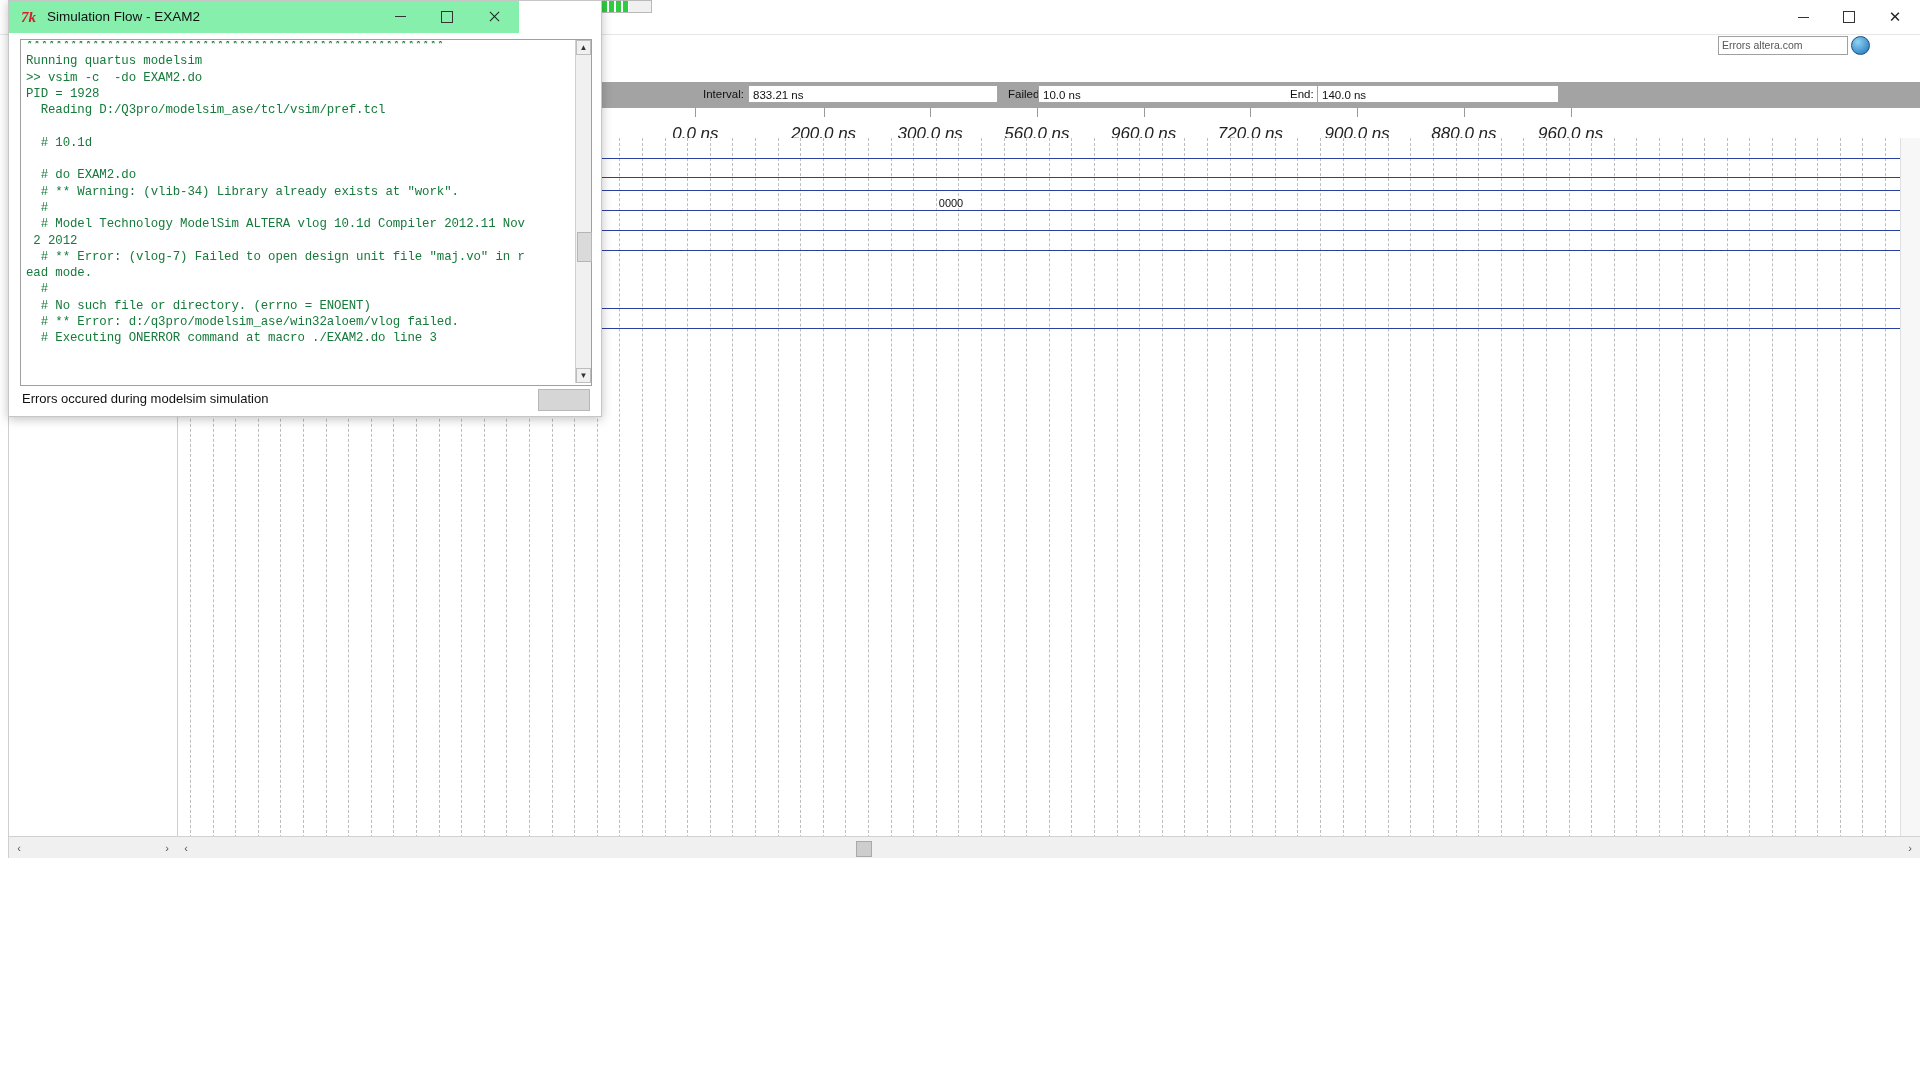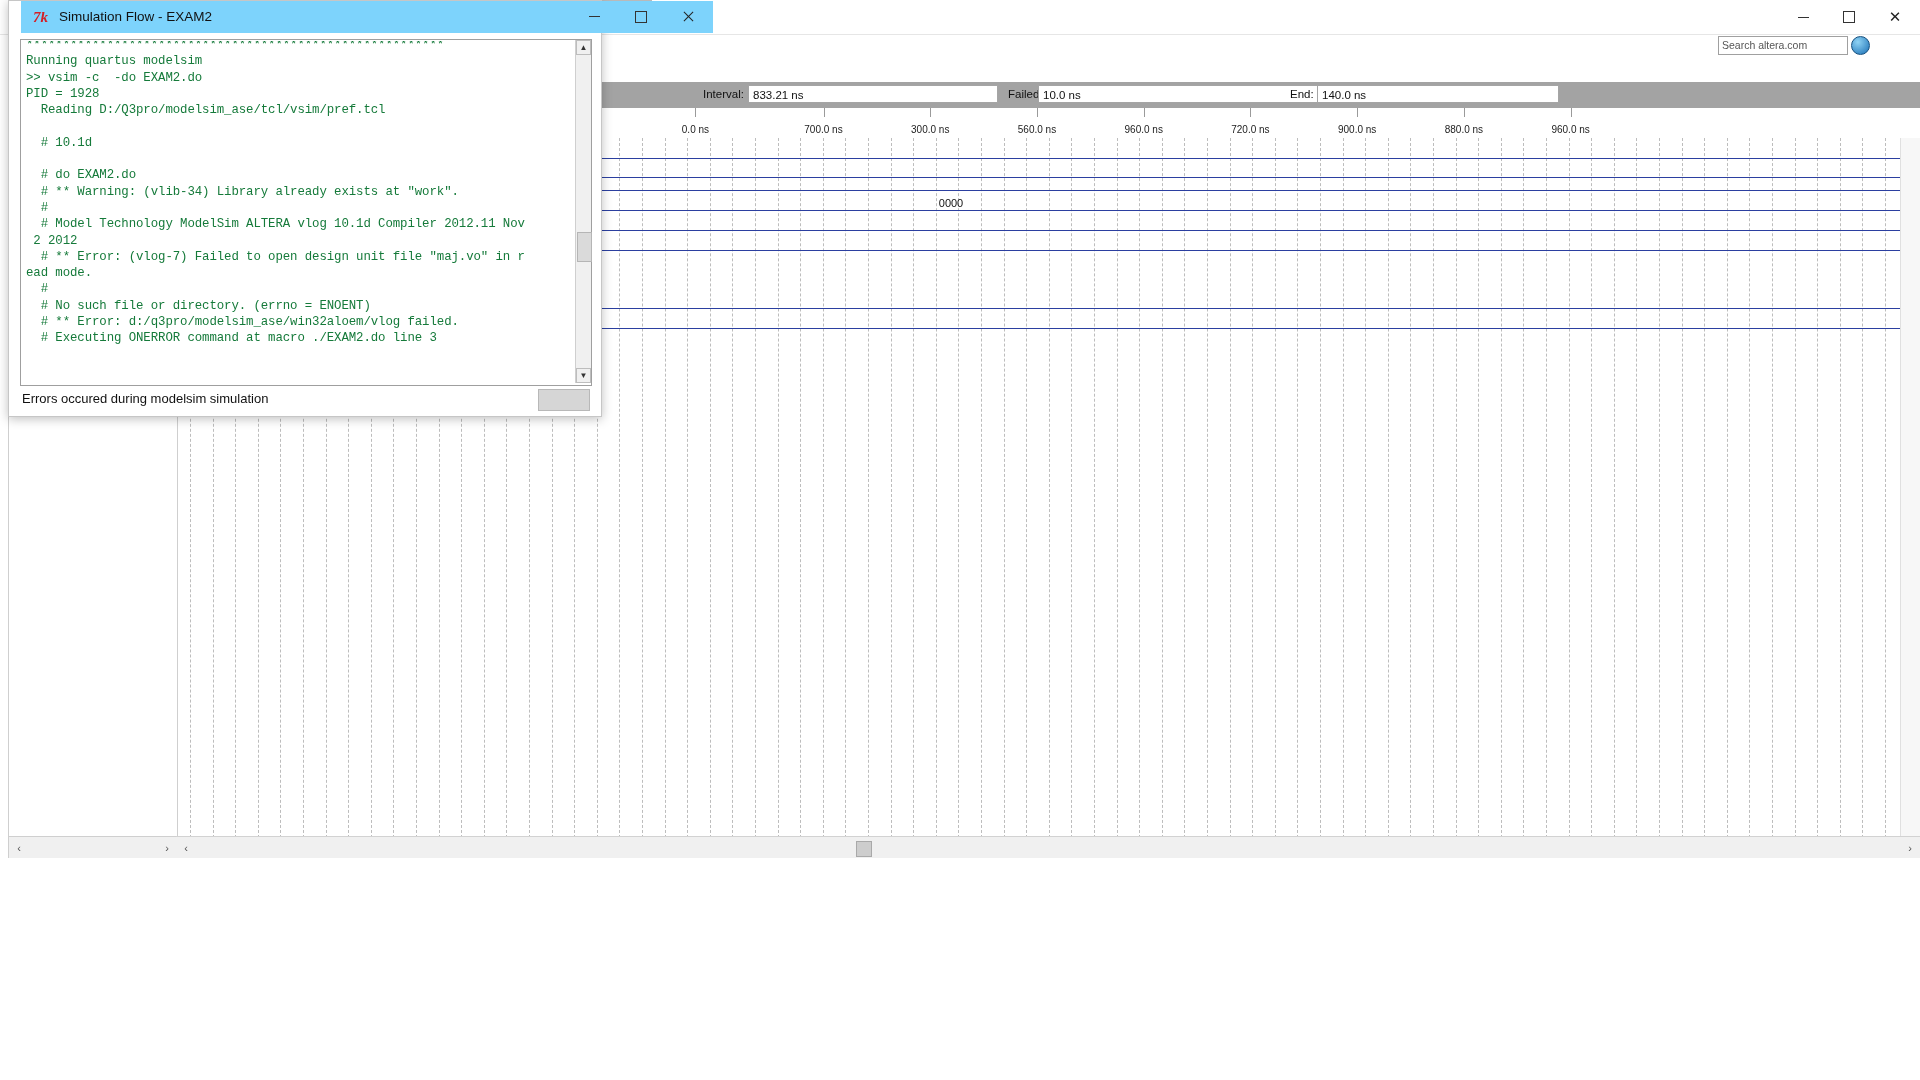--- a/index.html
+++ b/index.html
@@ -30,21 +30,21 @@
   #box-name{left:-2px;width:176px;}
   #lbl-interval{left:527px;}
   #box-interval{left:572px;width:250px;}
   #lbl-start{left:832px;}
   #box-start{left:862px;width:294px;}
   #lbl-end{left:1114px;}
   #box-end{left:1141px;width:242px;}
 
   
   #ruler{position:absolute;left:176px;top:108px;width:1744px;height:30px;background:#ffffff;border-bottom:1px solid #c8c8c8;}
-  .tick-lbl{position:absolute;top:16px;font-size:10px;color:#222;transform:translateX(-50%);white-space:nowrap;}
+  .tick-lbl{position:absolute;top:16px;font-size:17px;color:#222;transform:translateX(-50%);white-space:nowrap;font-style:italic;}
   .tick-mark{position:absolute;top:0;width:1px;height:9px;background:#9a9a9a;}
 
   
   #wave-canvas{position:absolute;left:176px;top:138px;width:1744px;height:700px;background:#fff;overflow:hidden;}
   .grid-col{position:absolute;top:0;bottom:0;width:1px;border-left:1px dashed #bdbdbd;}
   .bus-row{position:absolute;left:0;width:1744px;height:18px;}
   .bus-body{position:absolute;left:0;right:0;top:0;height:18px;border-top:1px solid #2b3fa0;border-bottom:1px solid #2b3fa0;}
   .bus-body:before,.bus-body:after{content:"";position:absolute;top:0;width:8px;height:18px;}
   .bus-body:before{left:0;border-left:1px solid #2b3fa0;}
   .bus-body:after{right:0;border-right:1px solid #2b3fa0;}
@@ -62,21 +62,21 @@
   #wave-thumb{position:absolute;left:660px;top:4px;width:14px;height:14px;background:#cdcdcd;border:1px solid #a9a9a9;}
 
   
   #right-vscroll{position:absolute;left:1900px;top:138px;width:20px;height:698px;background:#f7f7f7;border-left:1px solid #e0e0e0;}
 
   
   #bottom-bar{position:absolute;left:0;top:858px;width:1920px;height:222px;background:#ffffff;}
 
   
   #dlg{position:absolute;left:8px;top:0;width:592px;height:415px;background:#ffffff;border:1px solid #c6c6c6;box-shadow:0 2px 10px rgba(0,0,0,.25);}
-  #dlg-title{position:absolute;left:12px;top:0;width:692px;height:32px;background:#7dd3fc;}
+  #dlg-title{position:absolute;left:0;top:0;width:510px;height:32px;background:#86efac;}
   #dlg-logo{position:absolute;left:12px;top:7px;width:22px;height:18px;color:#d42027;font-weight:bold;font-style:italic;font-size:15px;font-family:"Liberation Serif",serif;line-height:18px;}
   #dlg-title-text{position:absolute;left:38px;top:7px;font-size:13.5px;color:#111;line-height:18px;}
   .dlg-btn{position:absolute;top:0;width:46px;height:31px;display:flex;align-items:center;justify-content:center;}
   #dlg-min{right:96px;}
   #dlg-max{right:49px;}
   #dlg-close{right:2px;}
   #dlg-close .x1,#dlg-close .x2{position:absolute;width:13px;height:1px;background:#222;}
   #dlg-close .x1{transform:rotate(45deg);}
   #dlg-close .x2{transform:rotate(-45deg);}
 
@@ -108,38 +108,38 @@
     <div class="win-btn" id="bg-close">
       <span>✕</span>
     </div>
   </div>
 
   <div id="top-progress">
       <i></i>
     </div>
 
   <div id="altera-search-wrap">
-    <div id="altera-search">Search altera.com</div>
+    <div id="altera-search">Errors altera.com</div>
     <div id="altera-globe"></div>
   </div>
 
   <div id="wave-toolbar">
     <div class="fld-box" id="box-name"></div>
     <div class="fld-label" id="lbl-interval">Interval:</div>
     <div class="fld-box" id="box-interval">833.21 ns</div>
     <div class="fld-label" id="lbl-start">Failed:</div>
     <div class="fld-box" id="box-start">10.0 ns</div>
     <div class="fld-label" id="lbl-end">End:</div>
     <div class="fld-box" id="box-end">140.0 ns</div>
   </div>
 
   <div id="ruler">
       <span class="tick-lbl" style="left: 519.433px;">0.0 ns</span>
       <span class="tick-mark" style="left: 519.433px;"></span>
-      <span class="tick-lbl" style="left: 647.512px;">700.0 ns</span>
+      <span class="tick-lbl" style="left: 647.512px;">200.0 ns</span>
       <span class="tick-mark" style="left: 647.512px;"></span>
       <span class="tick-lbl" style="left: 754.245px;">300.0 ns</span>
       <span class="tick-mark" style="left: 754.245px;"></span>
       <span class="tick-lbl" style="left: 860.978px;">560.0 ns</span>
       <span class="tick-mark" style="left: 860.978px;"></span>
       <span class="tick-lbl" style="left: 967.711px;">960.0 ns</span>
       <span class="tick-mark" style="left: 967.711px;"></span>
       <span class="tick-lbl" style="left: 1074.44px;">720.0 ns</span>
       <span class="tick-mark" style="left: 1074.44px;"></span>
       <span class="tick-lbl" style="left: 1181.18px;">900.0 ns</span>

